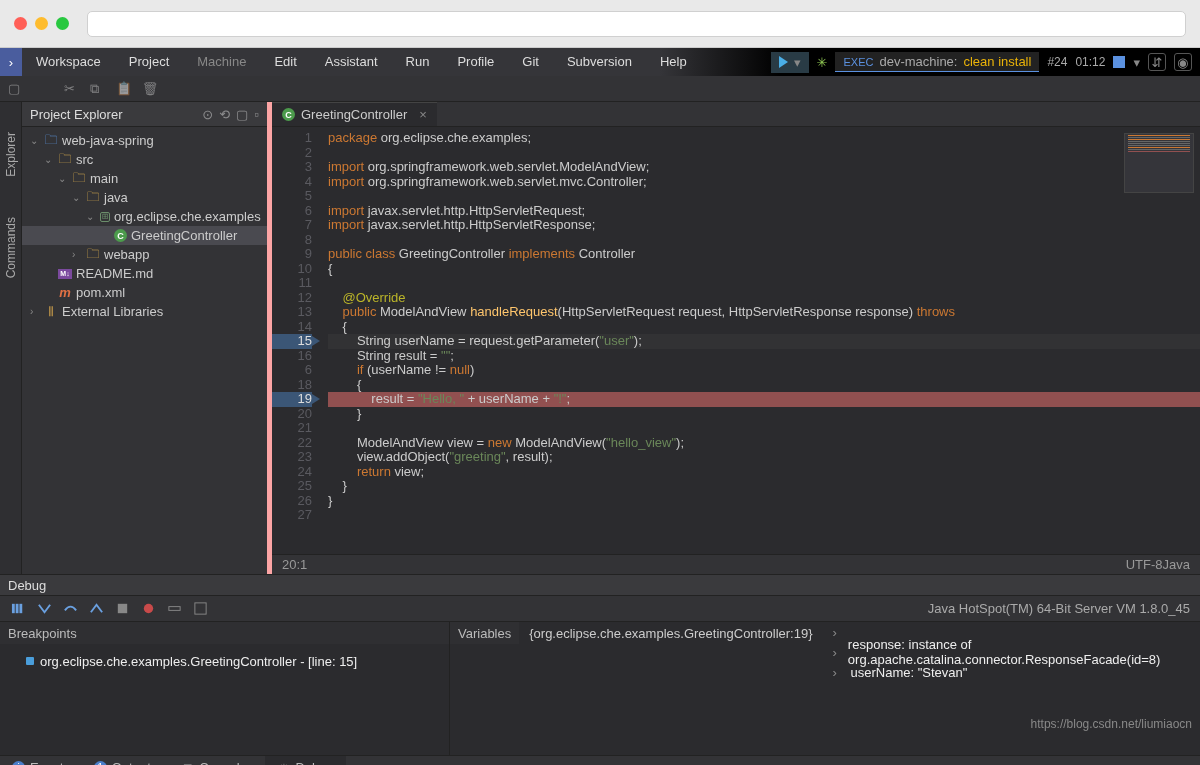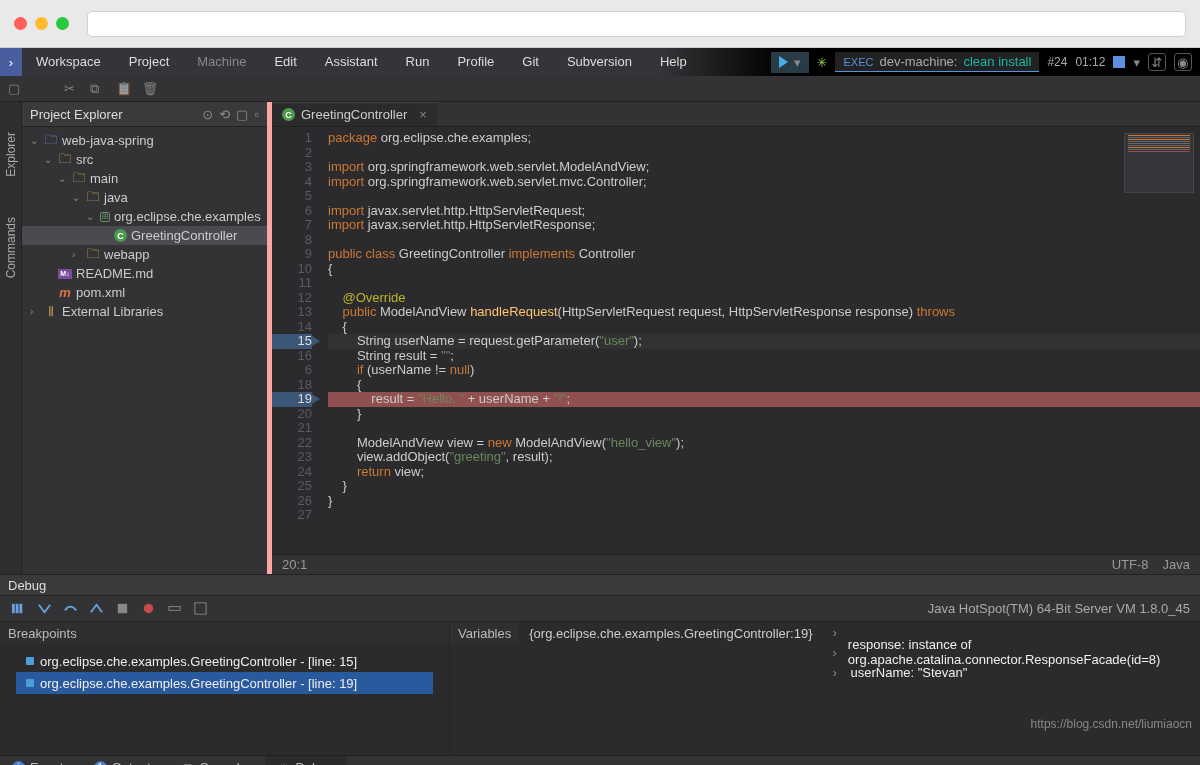--- a/index.html
+++ b/index.html
@@ -12,21 +12,21 @@
 .mbtn{width:22px;height:28px;background:#4a5d9e;display:flex;align-items:center;justify-content:center;color:#fff}
 .menus{display:flex;gap:0}
 .menu{padding:12px 14px;line-height:28px;cursor:pointer}
 .menu.dim{color:#888}
 .rctrl{margin-left:auto;display:flex;align-items:center;gap:8px;padding-right:8px}
 .playbox{background:#293b45;padding:3px 8px;display:flex;gap:6px;align-items:center}
 .play-tri{width:0;height:0;border-left:9px solid #4aaee6;border-top:6px solid transparent;border-bottom:6px solid transparent}
 .bug{color:#8fc653}
 .cmdbox{display:flex;align-items:center;gap:6px;background:#222;padding:2px 8px;border-bottom:1px solid #5b91e0}
 .exec{color:#5b91e0;font-size:11px}
-.cmd-m{color:#aaa}.cmd-c{color:#14b8a6}
+.cmd-m{color:#aaa}.cmd-c{color:#eab308}
 .rq{color:#aaa;font-size:12px}
 .sq{width:12px;height:12px;background:#5b91e0}
 .ricon{width:18px;height:18px;border:1px solid #555;border-radius:3px;display:flex;align-items:center;justify-content:center;color:#888}
 .toolbar{height:26px;background:#333336;display:flex;align-items:center;padding:0 8px;gap:10px;border-bottom:1px solid #222}
 .tbtn{width:16px;height:16px;opacity:.5}
 .main{display:flex;height:472px}
 .lsb{width:22px;background:#2f2f32;border-right:1px solid #222;display:flex;flex-direction:column;align-items:center;padding-top:30px;gap:40px}
 .vtab{writing-mode:vertical-rl;transform:rotate(180deg);color:#aaa;font-size:12px;cursor:pointer}
 .explorer{width:250px;background:#333336;display:flex;flex-direction:column;border-right:5px solid #fca5a5}
 .panel-hdr{height:25px;background:#3a3a3d;display:flex;align-items:center;padding:0 8px;color:#ddd;border-bottom:1px solid #222}
@@ -55,21 +55,21 @@
 .code{flex:1;font-family:Menlo,Consolas,monospace;font-size:12px;line-height:14.5px;padding:4px 0 0 8px;white-space:pre;color:#ccc}
 .cl{height:14.5px;display:block}
 .cl.hl-line{background:#323234}
 .cl.exec-line{background:#915050}
 .kw{color:#cc7832}.str{color:#6a8759}.ann{color:#bbb529}.fn{color:#ffc66d}
 .typ{color:#ccc}.pun{color:#ccc}
 .minimap{position:absolute;right:6px;top:6px;width:70px;height:60px;background:#35353a;border:1px solid #444}
 .mm-line{height:1px;margin:1px 3px;background:#666}
 .mm-hl{background:#cc7832}
 .ed-status{height:20px;background:#333336;border-top:1px solid #222;display:flex;align-items:center;padding:0 10px;color:#999;font-size:11px}
-.ed-status .r{margin-left:auto;display:flex;gap:14px}
+.ed-status .r{margin-left:auto;display:flex;}
 .debug-hdr{height:22px;background:#3a3a3d;display:flex;align-items:center;padding:0 8px;color:#ddd;border-top:1px solid #222;border-bottom:1px solid #222}
 .debug-tb{height:26px;background:#333336;display:flex;align-items:center;padding:0 10px;gap:10px;border-bottom:1px solid #222}
 .dbtn{width:16px;height:16px;display:flex;align-items:center;justify-content:center;cursor:pointer}
 .dbtn svg{width:15px;height:15px}
 .dbg-info{margin-left:auto;color:#aaa;font-size:13px}
 .dbg-panels{display:flex;height:133px;background:#2b2b2e}
 .bp-panel{width:450px;border-right:1px solid #222;display:flex;flex-direction:column}
 .vars-panel{flex:1;display:flex;flex-direction:row}
 .sub-hdr{height:22px;display:flex;align-items:center;padding:0 8px;color:#bbb;background:#2f2f32}
 .bp-list{flex:1;padding:6px 16px}
@@ -320,24 +320,20 @@
 </div>
 
 <div class="dbg-panels">
   <div class="bp-panel">
     <div class="sub-hdr">Breakpoints</div>
     <div class="bp-list" id="bplist">
         <div class="bp-item">
           <span class="bp-dot"></span>
           <span>org.eclipse.che.examples.GreetingController - [line: 15]</span>
         </div>
-        <div class="bp-item sel">
-          <span class="bp-dot"></span>
-          <span>org.eclipse.che.examples.GreetingController - [line: 19]</span>
-        </div>
       </div>
   </div>
   <div class="vars-panel">
     <div class="sub-hdr">Variables</div>
     <div class="var-ctx">{org.eclipse.che.examples.GreetingController:19}</div>
     <div class="var-list" id="varlist">
         <div class="var-item">
           <span class="vchev">›</span>
         </div>
         <div class="var-item">

